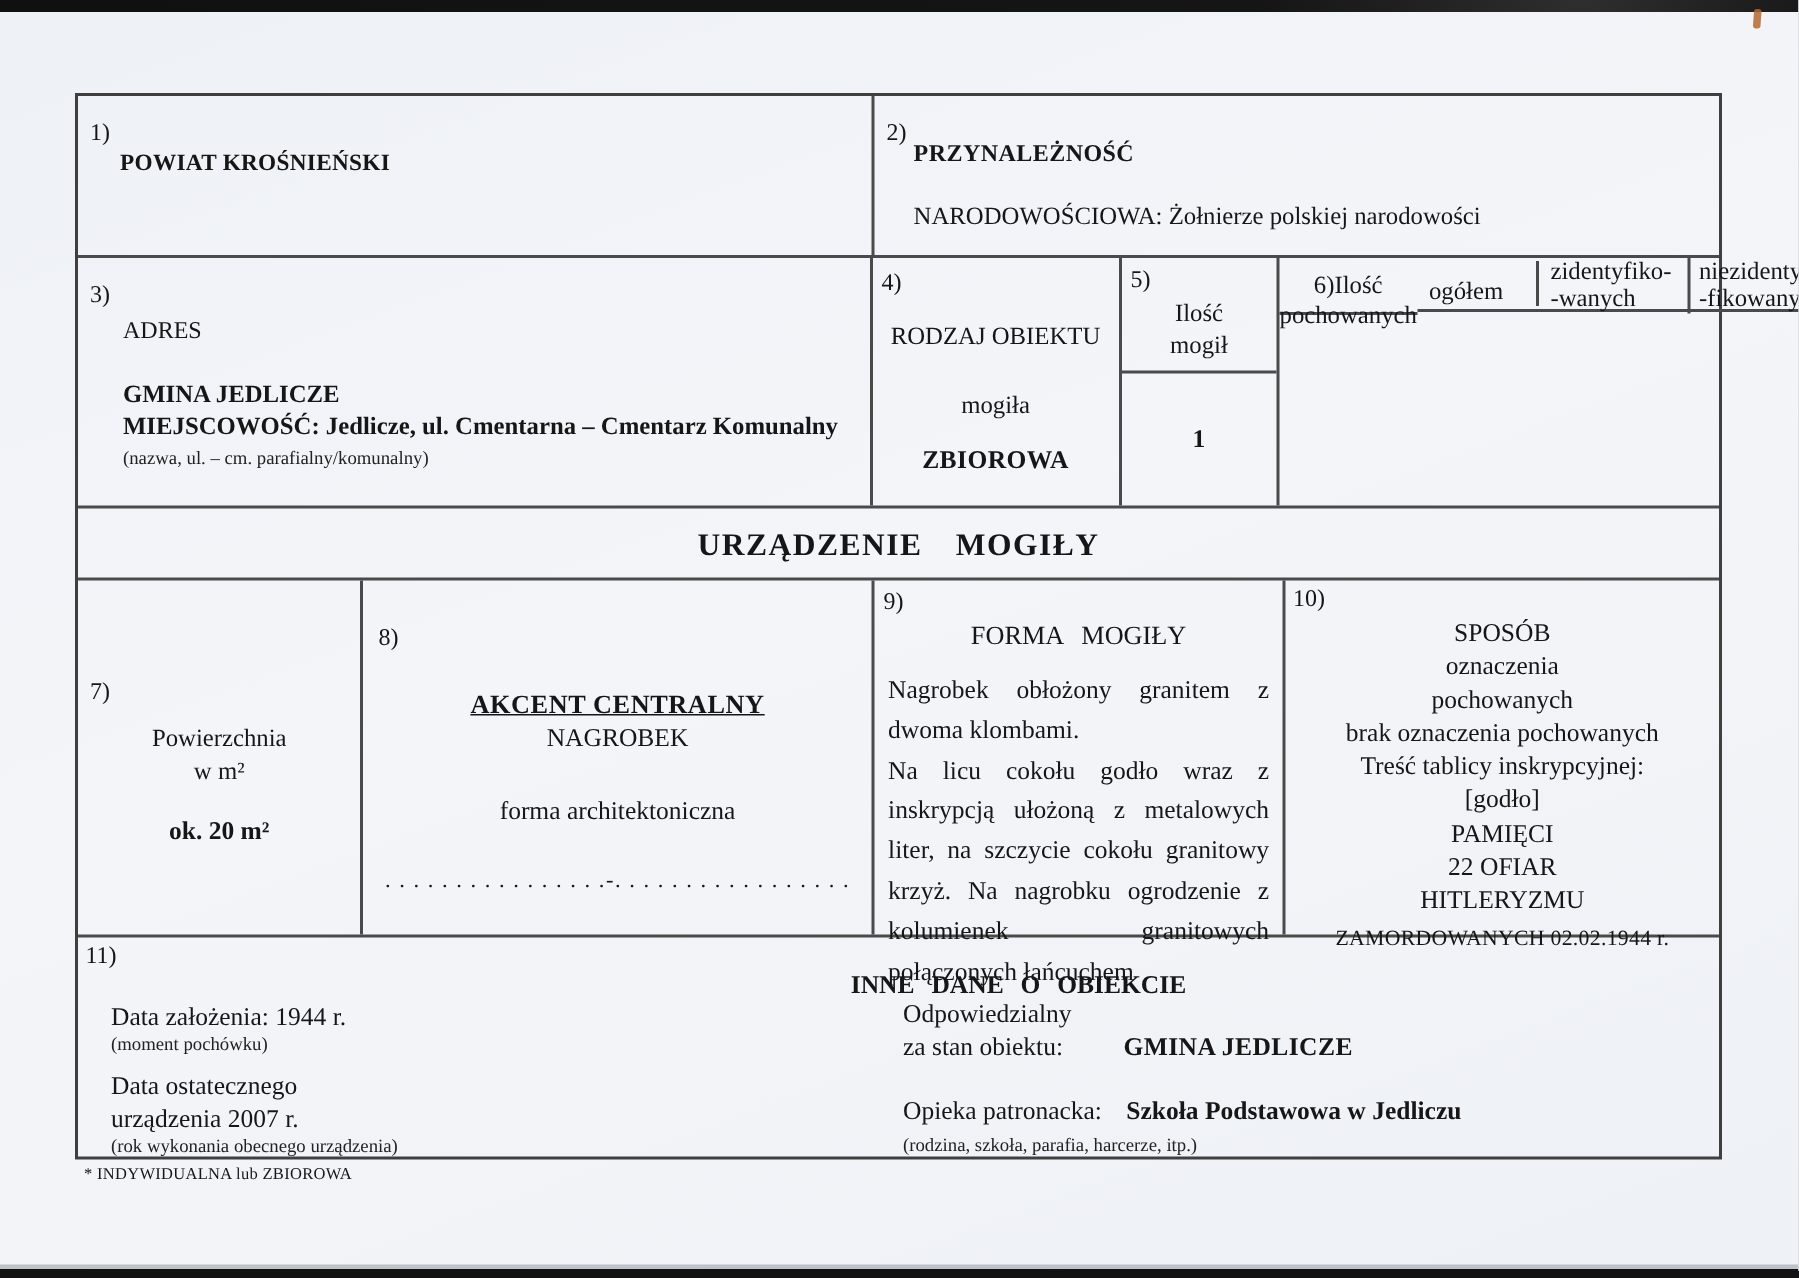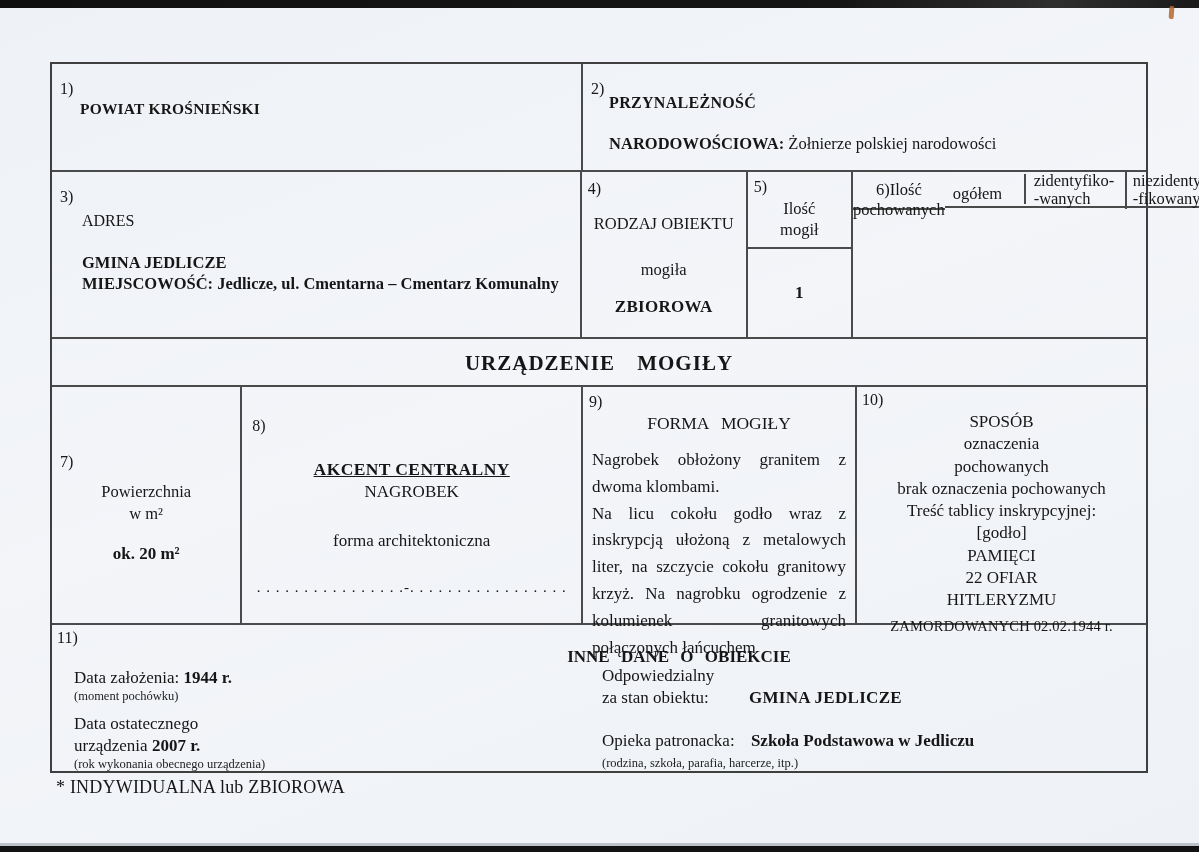--- a/index.html
+++ b/index.html
@@ -14,21 +14,21 @@
   .strip-bottom-fade{position:absolute;bottom:6px;left:0;width:100%;height:3px;background:#939aa3;opacity:.55;}
   .scan-mark{position:absolute;left:1169px;top:6px;width:5px;height:13px;background:#b5672f;transform:rotate(4deg);border-radius:2px;opacity:.85;}
 
   .form{position:absolute;left:50px;top:62px;width:1098px;height:711px;
     border:2px solid #3f3f3f;box-sizing:border-box;}
   .row{display:flex;border-bottom:2px solid #4a4a4a;box-sizing:border-box;}
   .row:last-child{border-bottom:none;}
   .cell{position:relative;border-right:2px solid #4a4a4a;box-sizing:border-box;}
   .cell.last{border-right:none;}
   .num{position:absolute;top:16px;left:8px;font-size:16px;}
-  .b{font-weight:bold;margin-top:16px;}
+  .b{font-weight:normal;margin-top:16px;}
   .hint{font-size:12.5px;color:#222;}
   .two-line{white-space:pre-line;}
 
   
   .r1{height:108px;}
   .c1{width:533px;}
   .c1 .content{padding:36px 0 0 28px;font-size:15.5px;font-weight:bold;letter-spacing:.2px;}
   .c1 .content div + div{margin-top:16px;margin-left:2px;}
   .c2{width:565px;}
   .c2 .content{padding:30px 0 0 26px;}
@@ -101,21 +101,21 @@
   .c11 .title{position:absolute;left:350px;top:22px;width:554px;text-align:center;
     font-size:17px;font-weight:bold;word-spacing:7px;}
   .c11 .left-block{position:absolute;left:22px;top:42px;font-size:17px;line-height:22px;}
   .c11 .left-block .hint{line-height:15px;}
   .c11 .gap{height:9px;}
   .c11 .right-block{position:absolute;left:550px;top:40px;font-size:17px;line-height:22px;}
   .c11 .right-block .val{font-weight:bold;margin-left:36px;letter-spacing:.3px;}
   .c11 .right-block .val2{font-weight:bold;margin-left:12px;}
   .c11 .right-block .gap2{height:21px;}
 
-  .footnote{position:absolute;left:56px;top:777px;font-size:18px;letter-spacing:.2px;}
+  .footnote{position:absolute;left:56px;top:777px;font-size:11px;letter-spacing:.2px;}
 </style>
 </head>
 <body>
 
 <div class="paper">
   <div class="strip-top"></div>
   <div class="scan-mark"></div>
 
   <div class="form">
 
@@ -142,20 +142,21 @@
       <div class="cell c3">
         <div class="num">3)</div>
         <div class="content">
           <div class="t">ADRES</div>
           <div class="blk">
             <div>GMINA JEDLICZE</div>
             <div>
               <span>MIEJSCOWOŚĆ:</span>
               <span>Jedlicze, ul. Cmentarna – Cmentarz Komunalny</span>
             </div>
+            <div class="hint">(nazwa, ul. – cm. parafialny/komunalny)</div>
           </div>
         </div>
       </div>
       <div class="cell c4">
         <div class="num" style="top:8px;left:6px;">4)</div>
         <div class="t">RODZAJ OBIEKTU</div>
         <div class="l1">mogiła</div>
         <div class="l2">ZBIOROWA</div>
       </div>
       <div class="cell c5">

